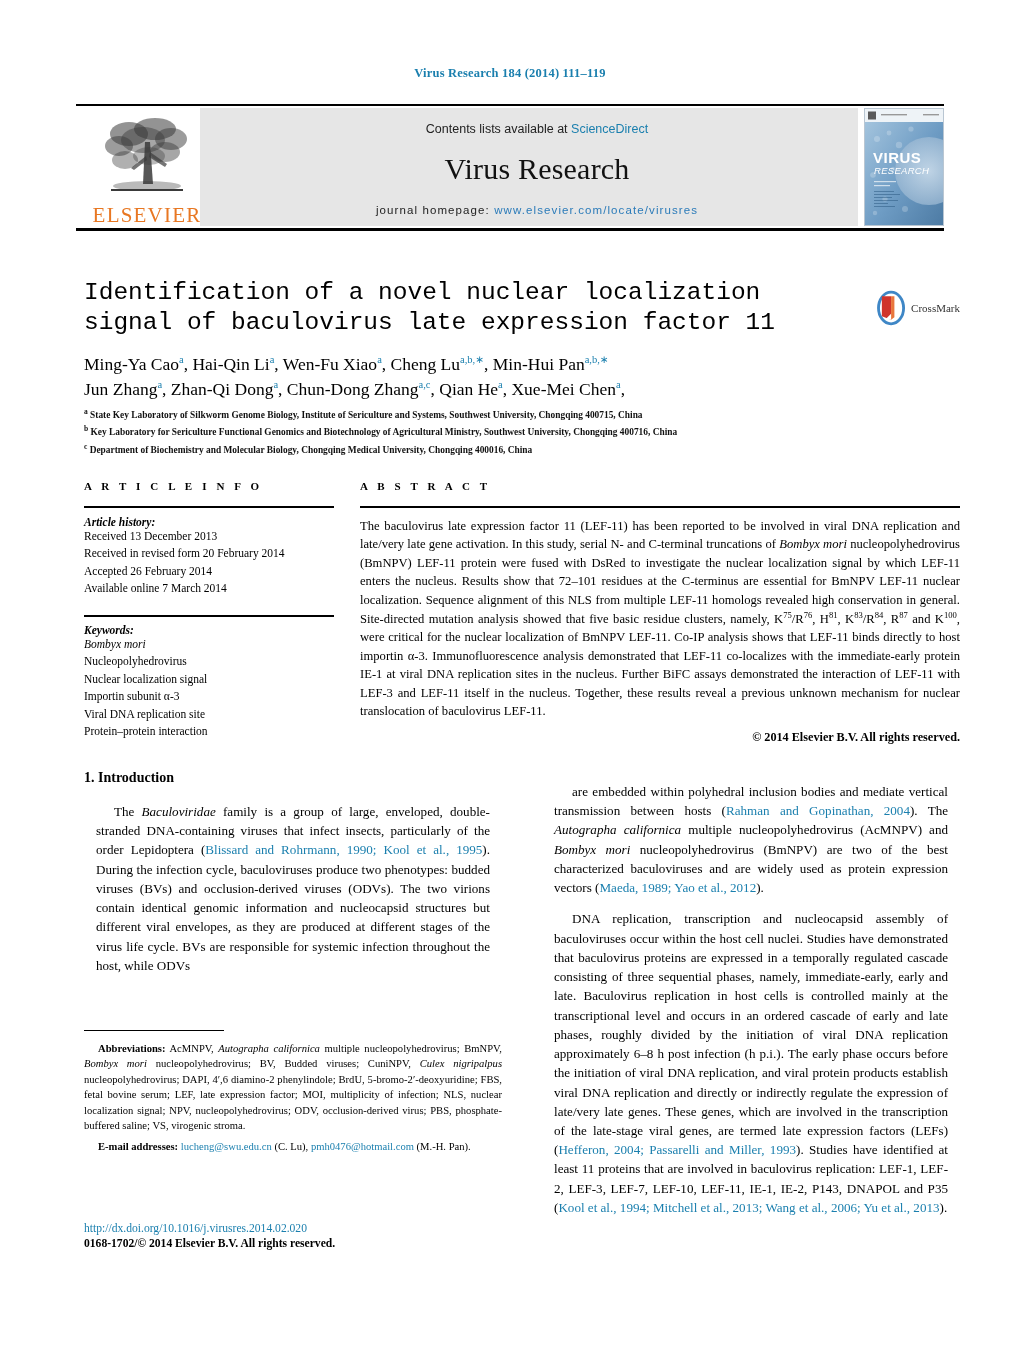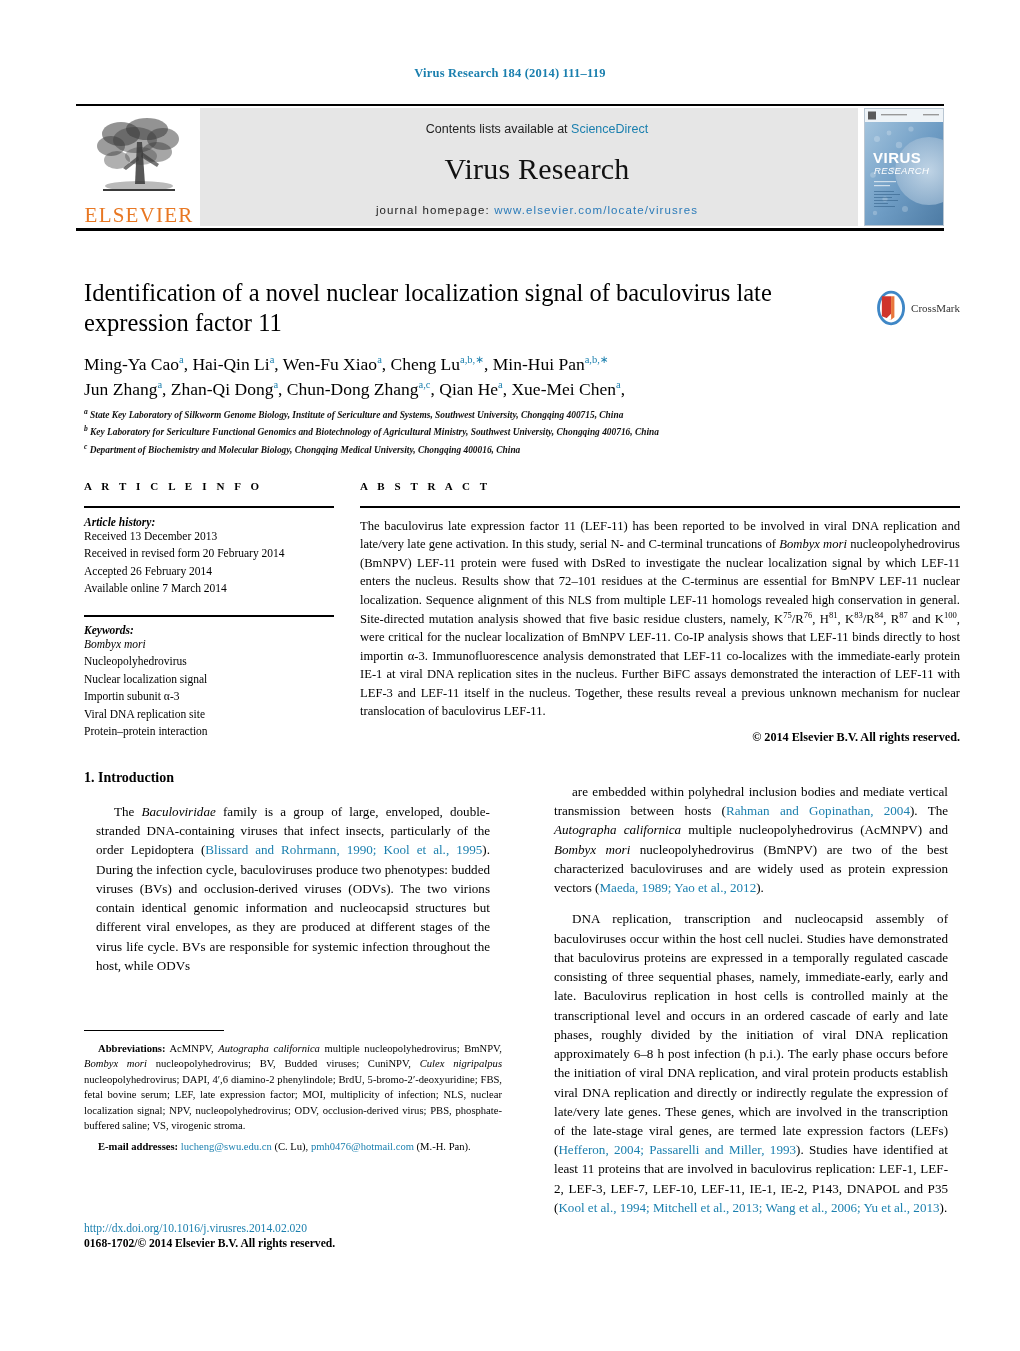--- a/index.html
+++ b/index.html
@@ -27,21 +27,21 @@
 
   
   .masthead {
     position:absolute; left:76px; top:104px;
     width:868px; height:122px;
   }
   .mast-rule-top {
     position:absolute; left:0; top:0; width:868px; height:2px; background:#000;
   }
   .elsevier-box {
-    position:absolute; left:4px; top:4px; width:118px; height:118px;
+    position:absolute; left:12px; top:4px; width:118px; height:118px;
     display:flex; flex-direction:column; align-items:center; justify-content:flex-end;
   }
   .tree-svg { display:block; }
   .elsevier-word {
     font-family:"Liberation Serif", serif;
     font-size:21px; letter-spacing:1.2px;
     color:#E87722; line-height:1; margin-top:1px;
     font-weight:normal;
   }
   .mast-center {
@@ -68,21 +68,21 @@
     position:absolute; left:788px; top:4px; width:80px; height:118px;
     border:1px solid #b9c6d2; overflow:hidden; background:#22c55e;
   }
   .mast-rule-bot {
     position:absolute; left:0; top:124px; width:868px; height:3px; background:#000;
   }
 
   
   .titleblock { position:absolute; left:84px; top:278px; width:790px; }
   .paper-title {
-    font-family:Liberation Serif, serif;
+    font-family:Liberation Mono, monospace;
     font-size:24.5px; line-height:1.22; color:#000;
     font-weight:normal; margin:0; max-width:745px;
   }
   .crossmark {
     position:absolute; left:876px; top:286px; width:84px; height:44px;
     display:flex; align-items:center; gap:5px;
   }
   .crossmark-label {
     font-family:"Liberation Serif", serif; font-size:11px; color:#333;
   }
@@ -90,21 +90,21 @@
   .authors {
     position:absolute; left:84px; top:352px; width:800px;
     font-family:"Liberation Serif", serif;
     font-size:17.5px; line-height:1.42; color:#000;
   }
   .authors sup { font-size:10.5px; color:#1a7fae; vertical-align:super; }
 
   .affils {
     position:absolute; left:84px; top:406px; width:820px;
     font-family:"Liberation Serif", serif;
-    font-size:9.4px; font-style:italic; font-weight:bold;
+    font-size:9.4px; font-weight:bold;
     line-height:1.62; color:#111;
   }
   .affils sup { font-size:7.5px; vertical-align:super; font-weight:bold; }
 
   
   .infoabs { position:absolute; left:84px; top:480px; width:876px; }
   .col-info { position:absolute; left:0; top:0; width:250px; }
   .col-abs  { position:absolute; left:276px; top:0; width:600px; }
 
   .sec-head {

